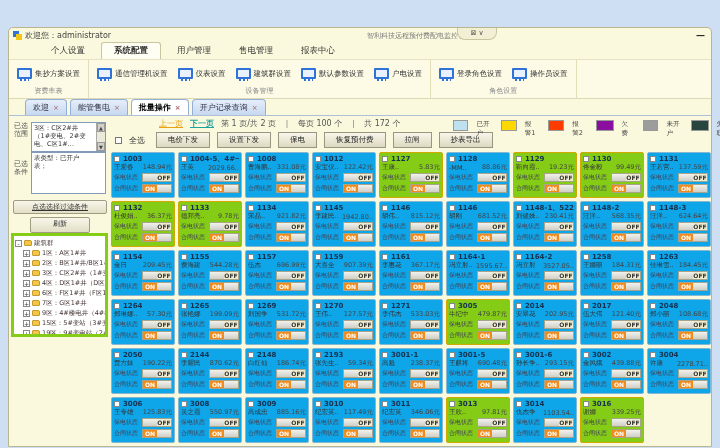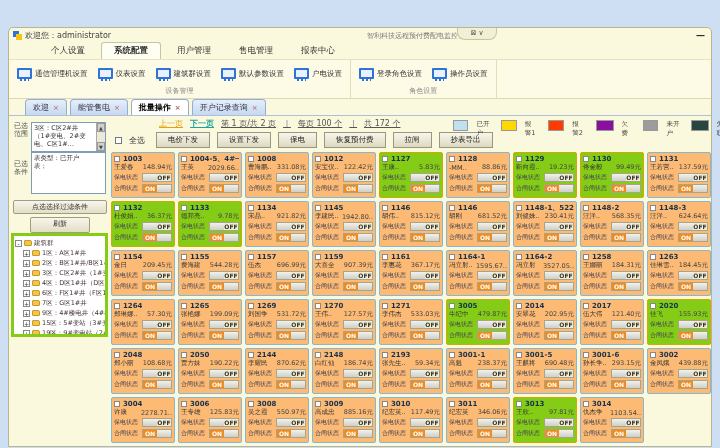--- a/index.html
+++ b/index.html
@@ -43,34 +43,34 @@
   .sb { position:absolute; right:0; top:0; bottom:0; width:9px; background:#ece9d8; border-left:1px solid #aaa; }
   .sb span { display:block; height:9px; font-size:5px; text-align:center; line-height:9px; color:#444; background:#d4d0c8; border:1px solid #999; }
   .sb span:last-child { position:absolute; bottom:0; width:100%; }
   .side-btn { position:absolute; font-size:7px; text-align:center; background:linear-gradient(#f8f6ea,#e2dec6); border:1px solid #9f9c82; border-radius:2px; color:#333; line-height:12px; }
   .tree { position:absolute; left:2px; top:117px; width:97px; height:104px; background:#fff; border:3px solid #84cc16; font-size:6.5px; padding:2px 1px; overflow:hidden; }
   .titem { display:flex; align-items:center; gap:2px; height:10px; white-space:nowrap; color:#433; }
   .titem.child { padding-left:8px; }
   .exp { width:7px; height:7px; border:1px solid #888; background:#fff; font-size:6px; line-height:5px; text-align:center; color:#333; flex:none; }
   .folder { width:8px; height:6px; background:#f6c544; border:1px solid #c29a2e; border-radius:1px 2px 1px 1px; flex:none; }
   
-  .pager { position:absolute; left:150px; top:90px; display:flex; gap:7px; font-size:8px; align-items:flex-end; color:#555;text-decoration:underline; }
+  .pager { position:absolute; left:150px; top:90px; display:flex; gap:7px; font-size:8px; align-items:flex-end; color:#555; }
   .plink1 { color:#e8a014; text-decoration:underline; }
   .plink2 { color:#1ba39c; text-decoration:underline; font-weight:bold; }
   .actions { position:absolute; left:106px; top:104px; display:flex; gap:7px; align-items:center; }
   .chk { width:7px; height:7px; background:#fff; border:1px solid #777; }
   .selall { font-size:8px; color:#333; margin-right:4px; }
   .abtn { font-size:7.5px; color:#222; padding:2px 11px; background:linear-gradient(#f8f6ea,#ddd9c0); border:1px solid #999681; border-radius:0; }
   .legend { position:absolute; left:444px; top:92px; display:flex; gap:11px; }
   .litem { display:flex; flex-direction:row; align-items:flex-start; gap:8px; }
   .lswatch { width:22px; height:11px; border:1px solid #999; }
   .llabel { font-size:6.5px; color:#444; }
   
   .grid { position:absolute; left:102px; top:124px; width:602px; display:grid; grid-template-columns:repeat(9,64px); gap:3px; }
-  .card { width:64px; height:46px; background:#fdba74; border:1px solid #85b7d2; border-radius:2px; padding:1px 2px; font-size:6.5px; }
+  .card { width:64px; height:46px; background:#0ea5e9; border:1px solid #85b7d2; border-radius:2px; padding:1px 2px; font-size:6.5px; }
   .card.alarm { background:#84cc16; border-color:#d2a900; }
   .chead { display:flex; align-items:center; gap:3px; height:9px; }
   .cb { width:6px; height:6px; background:#fff; border:1px solid #888; flex:none; }
   .cid { font-weight:bold; font-size:7px; color:#16324f; white-space:nowrap; overflow:hidden; }
   .cname { display:flex; justify-content:space-between; height:9px; align-items:center; color:#333; }
   .nm { max-width:30px; overflow:hidden; white-space:nowrap; }
   .bal { color:#444; white-space:nowrap; }
   .srow { display:flex; justify-content:space-between; align-items:center; height:11px; color:#445; }
   .slbl { font-size:6px; }
   .tg { display:flex; width:30px; height:9px; border:1px solid #a8a48c; background:#ddd; }
@@ -107,20 +107,30 @@
 
       <span class="menu-item">报表中心</span>
     </div>
 
   <div class="ribbon">
     <div class="rgroup">
       <div class="rbtns">
 
           <span class="rbtn">
             <span class="ricon"></span>
+            <span>集抄方案设置</span>
+          </span>
+        </div>
+      <div class="rgroup-label">资费率表</div>
+    </div>
+    <div class="rgroup">
+      <div class="rbtns">
+
+          <span class="rbtn">
+            <span class="ricon"></span>
             <span>通信管理机设置</span>
           </span>
 
           <span class="rbtn">
             <span class="ricon"></span>
             <span>仪表设置</span>
           </span>
 
           <span class="rbtn">
             <span class="ricon"></span>
@@ -185,21 +195,21 @@
       <div class="lb-text">3区：C区2#井（1#变电、2#变电、C区1#…</div>
       <div class="sb">
         <span>▲</span>
         <span>▼</span>
       </div>
     </div>
     <span class="side-label" style="left:2px;top:44px;">已选条件</span>
     <div class="box" style="left:22px;top:36px;width:75px;height:42px;">
       <div class="lb-text">表类型：已开户表；</div>
     </div>
-    <div class="side-btn" style="left:4px;top:84px;width:94px;height:14px;">点选选择过滤条件</div>
+    <div class="side-btn" style="left:4px;top:84px;width:94px;height:14px;text-decoration:underline;">点选选择过滤条件</div>
     <div class="side-btn" style="left:21px;top:101px;width:60px;height:16px;">刷新</div>
     <div class="tree">
       <div class="titem">
         <span class="exp">-</span>
         <span class="folder"></span>
         <span>建筑群</span>
       </div>
       <div>
 
           <div class="titem child">
@@ -1191,44 +1201,20 @@
         </div>
         <div class="srow">
           <span class="slbl">合闸状态</span>
           <span class="tg">
             <span class="seg onb">ON</span>
             <span class="seg blank"></span>
           </span>
         </div>
       </div>
 
-      <div class="card alarm">
-        <div class="chead">
-          <span class="cb"></span>
-          <span class="cid">2020</span>
-        </div>
-        <div class="cname">
-          <span class="nm">佳飞</span>
-          <span class="bal">155.93元</span>
-        </div>
-        <div class="srow">
-          <span class="slbl">保电状态</span>
-          <span class="tg">
-            <span class="seg blank"></span>
-            <span class="seg offb">OFF</span>
-          </span>
-        </div>
-        <div class="srow">
-          <span class="slbl">合闸状态</span>
-          <span class="tg">
-            <span class="seg onb">ON</span>
-            <span class="seg blank"></span>
-          </span>
-        </div>
-      </div>
 
       <div class="card">
         <div class="chead">
           <span class="cb"></span>
           <span class="cid">2048</span>
         </div>
         <div class="cname">
           <span class="nm">郑小丽</span>
           <span class="bal">108.68元</span>
         </div>
@@ -1641,15 +1627,39 @@
         </div>
         <div class="srow">
           <span class="slbl">合闸状态</span>
           <span class="tg">
             <span class="seg onb">ON</span>
             <span class="seg blank"></span>
           </span>
         </div>
       </div>
 
+      <div class="card alarm">
+        <div class="chead">
+          <span class="cb"></span>
+          <span class="cid">3016</span>
+        </div>
+        <div class="cname">
+          <span class="nm">谢娜</span>
+          <span class="bal">339.25元</span>
+        </div>
+        <div class="srow">
+          <span class="slbl">保电状态</span>
+          <span class="tg">
+            <span class="seg blank"></span>
+            <span class="seg offb">OFF</span>
+          </span>
+        </div>
+        <div class="srow">
+          <span class="slbl">合闸状态</span>
+          <span class="tg">
+            <span class="seg onb">ON</span>
+            <span class="seg blank"></span>
+          </span>
+        </div>
+      </div>
     </div>
 
 </div>
 
 </body></html>

